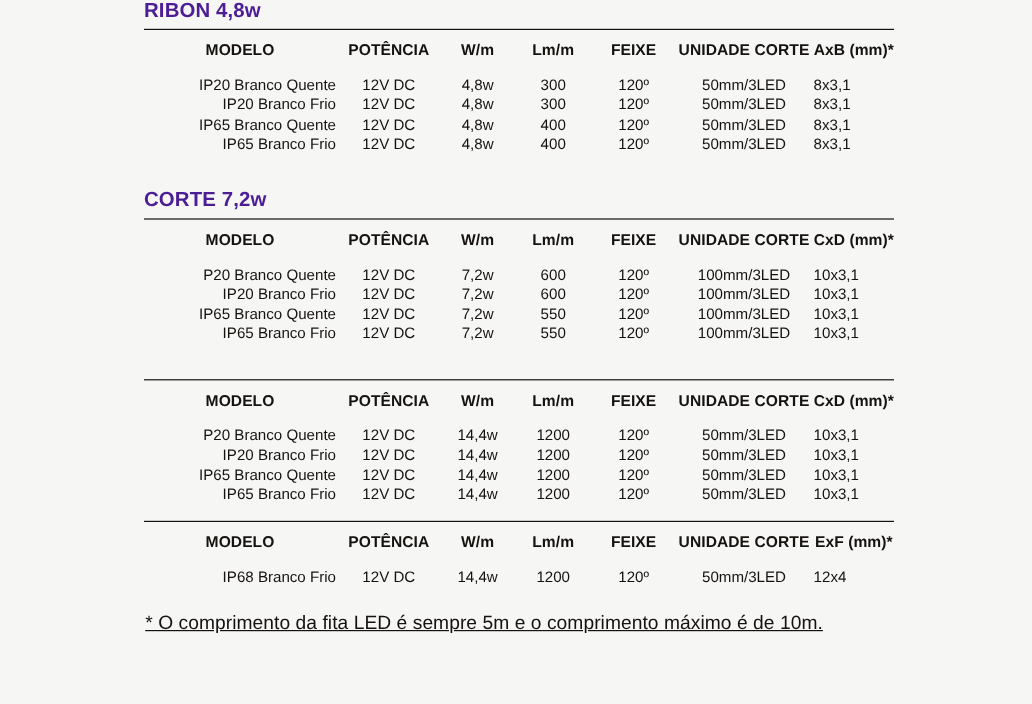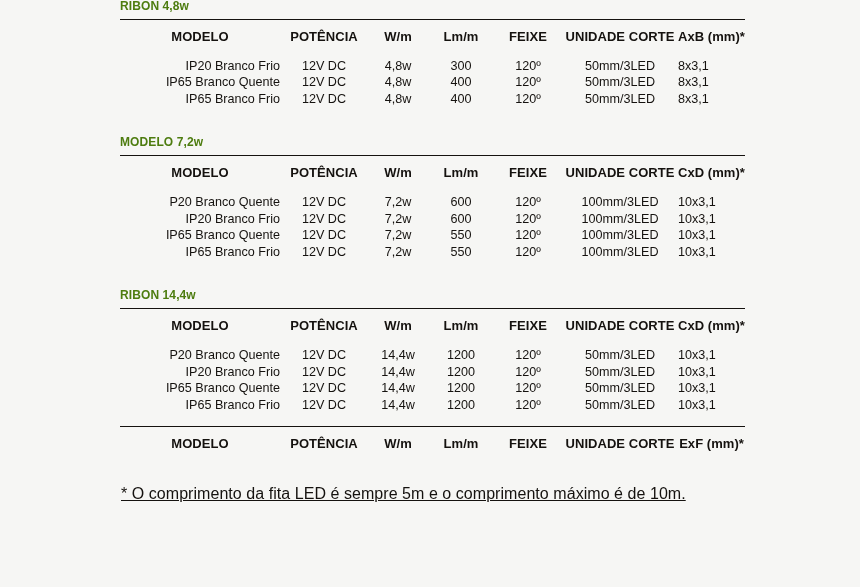--- a/index.html
+++ b/index.html
@@ -18,24 +18,24 @@
     position: absolute;
     left: 120px;
     top: 0;
     width: 625px;
     height: 587px;
   }
   .section {
     width: 100%;
   }
   .section-title {
-    font-size: 12px;
+    font-size: 17px;
     font-weight: 700;
     letter-spacing: 0.1px;
-    color: #4d7c0f;
+    color: #4c1d95;
     line-height: 1;
     padding-bottom: 7px;
   }
   .rule {
     width: 100%;
     height: 0;
     border-top: 1.6px solid #15120f;
   }
   table.spec {
     width: 100%;
@@ -118,20 +118,29 @@
           <th class="col-potencia">POTÊNCIA</th>
           <th class="col-wm">W/m</th>
           <th class="col-lmm">Lm/m</th>
           <th class="col-feixe">FEIXE</th>
           <th class="col-unidade">UNIDADE CORTE</th>
           <th class="col-dim">AxB (mm)*</th>
         </tr>
       </thead>
       <tbody>
         <tr>
+          <td class="col-modelo">IP20 Branco Quente</td>
+          <td class="col-potencia">12V DC</td>
+          <td class="col-wm">4,8w</td>
+          <td class="col-lmm">300</td>
+          <td class="col-feixe">120º</td>
+          <td class="col-unidade">50mm/3LED</td>
+          <td class="col-dim">8x3,1</td>
+        </tr>
+        <tr>
           <td class="col-modelo">IP20 Branco Frio</td>
           <td class="col-potencia">12V DC</td>
           <td class="col-wm">4,8w</td>
           <td class="col-lmm">300</td>
           <td class="col-feixe">120º</td>
           <td class="col-unidade">50mm/3LED</td>
           <td class="col-dim">8x3,1</td>
         </tr>
         <tr>
           <td class="col-modelo">IP65 Branco Quente</td>
@@ -151,21 +160,21 @@
           <td class="col-unidade">50mm/3LED</td>
           <td class="col-dim">8x3,1</td>
         </tr>
       </tbody>
     </table>
   </div>
 
   <div class="gap-after-rows"></div>
 
   <div class="section">
-    <div class="section-title">MODELO 7,2w</div>
+    <div class="section-title">CORTE 7,2w</div>
     <div class="rule"></div>
     <table class="spec">
       <colgroup>
         <col class="c-modelo">
           <col class="c-potencia">
           <col class="c-wm">
           <col class="c-lmm">
         <col class="c-feixe">
           <col class="c-unidade">
           <col class="c-dim">
@@ -216,87 +225,20 @@
           <td class="col-lmm">550</td>
           <td class="col-feixe">120º</td>
           <td class="col-unidade">100mm/3LED</td>
           <td class="col-dim">10x3,1</td>
         </tr>
       </tbody>
     </table>
   </div>
 
   <div class="gap-after-rows"></div>
-
-  <div class="section">
-    <div class="section-title">RIBON 14,4w</div>
-    <div class="rule"></div>
-    <table class="spec">
-      <colgroup>
-        <col class="c-modelo">
-          <col class="c-potencia">
-          <col class="c-wm">
-          <col class="c-lmm">
-        <col class="c-feixe">
-          <col class="c-unidade">
-          <col class="c-dim">
-      </colgroup>
-      <thead>
-        <tr>
-          <th class="col-modelo">MODELO</th>
-          <th class="col-potencia">POTÊNCIA</th>
-          <th class="col-wm">W/m</th>
-          <th class="col-lmm">Lm/m</th>
-          <th class="col-feixe">FEIXE</th>
-          <th class="col-unidade">UNIDADE CORTE</th>
-          <th class="col-dim">CxD (mm)*</th>
-        </tr>
-      </thead>
-      <tbody>
-        <tr>
-          <td class="col-modelo">P20 Branco Quente</td>
-          <td class="col-potencia">12V DC</td>
-          <td class="col-wm">14,4w</td>
-          <td class="col-lmm">1200</td>
-          <td class="col-feixe">120º</td>
-          <td class="col-unidade">50mm/3LED</td>
-          <td class="col-dim">10x3,1</td>
-        </tr>
-        <tr>
-          <td class="col-modelo">IP20 Branco Frio</td>
-          <td class="col-potencia">12V DC</td>
-          <td class="col-wm">14,4w</td>
-          <td class="col-lmm">1200</td>
-          <td class="col-feixe">120º</td>
-          <td class="col-unidade">50mm/3LED</td>
-          <td class="col-dim">10x3,1</td>
-        </tr>
-        <tr>
-          <td class="col-modelo">IP65 Branco Quente</td>
-          <td class="col-potencia">12V DC</td>
-          <td class="col-wm">14,4w</td>
-          <td class="col-lmm">1200</td>
-          <td class="col-feixe">120º</td>
-          <td class="col-unidade">50mm/3LED</td>
-          <td class="col-dim">10x3,1</td>
-        </tr>
-        <tr>
-          <td class="col-modelo">IP65 Branco Frio</td>
-          <td class="col-potencia">12V DC</td>
-          <td class="col-wm">14,4w</td>
-          <td class="col-lmm">1200</td>
-          <td class="col-feixe">120º</td>
-          <td class="col-unidade">50mm/3LED</td>
-          <td class="col-dim">10x3,1</td>
-        </tr>
-      </tbody>
-    </table>
-  </div>
-
-  <div class="gap-small"></div>
 
   <div class="section">
     <div class="rule"></div>
     <table class="spec">
       <colgroup>
         <col class="c-modelo">
           <col class="c-potencia">
           <col class="c-wm">
           <col class="c-lmm">
         <col class="c-feixe">
@@ -304,23 +246,98 @@
           <col class="c-dim">
       </colgroup>
       <thead>
         <tr>
           <th class="col-modelo">MODELO</th>
           <th class="col-potencia">POTÊNCIA</th>
           <th class="col-wm">W/m</th>
           <th class="col-lmm">Lm/m</th>
           <th class="col-feixe">FEIXE</th>
           <th class="col-unidade">UNIDADE CORTE</th>
-          <th class="col-dim">ExF (mm)*</th>
+          <th class="col-dim">CxD (mm)*</th>
         </tr>
       </thead>
       <tbody>
+        <tr>
+          <td class="col-modelo">P20 Branco Quente</td>
+          <td class="col-potencia">12V DC</td>
+          <td class="col-wm">14,4w</td>
+          <td class="col-lmm">1200</td>
+          <td class="col-feixe">120º</td>
+          <td class="col-unidade">50mm/3LED</td>
+          <td class="col-dim">10x3,1</td>
+        </tr>
+        <tr>
+          <td class="col-modelo">IP20 Branco Frio</td>
+          <td class="col-potencia">12V DC</td>
+          <td class="col-wm">14,4w</td>
+          <td class="col-lmm">1200</td>
+          <td class="col-feixe">120º</td>
+          <td class="col-unidade">50mm/3LED</td>
+          <td class="col-dim">10x3,1</td>
+        </tr>
+        <tr>
+          <td class="col-modelo">IP65 Branco Quente</td>
+          <td class="col-potencia">12V DC</td>
+          <td class="col-wm">14,4w</td>
+          <td class="col-lmm">1200</td>
+          <td class="col-feixe">120º</td>
+          <td class="col-unidade">50mm/3LED</td>
+          <td class="col-dim">10x3,1</td>
+        </tr>
+        <tr>
+          <td class="col-modelo">IP65 Branco Frio</td>
+          <td class="col-potencia">12V DC</td>
+          <td class="col-wm">14,4w</td>
+          <td class="col-lmm">1200</td>
+          <td class="col-feixe">120º</td>
+          <td class="col-unidade">50mm/3LED</td>
+          <td class="col-dim">10x3,1</td>
+        </tr>
       </tbody>
     </table>
   </div>
 
+  <div class="gap-small"></div>
+
+  <div class="section">
+    <div class="rule"></div>
+    <table class="spec">
+      <colgroup>
+        <col class="c-modelo">
+          <col class="c-potencia">
+          <col class="c-wm">
+          <col class="c-lmm">
+        <col class="c-feixe">
+          <col class="c-unidade">
+          <col class="c-dim">
+      </colgroup>
+      <thead>
+        <tr>
+          <th class="col-modelo">MODELO</th>
+          <th class="col-potencia">POTÊNCIA</th>
+          <th class="col-wm">W/m</th>
+          <th class="col-lmm">Lm/m</th>
+          <th class="col-feixe">FEIXE</th>
+          <th class="col-unidade">UNIDADE CORTE</th>
+          <th class="col-dim">ExF (mm)*</th>
+        </tr>
+      </thead>
+      <tbody>
+        <tr>
+          <td class="col-modelo">IP68 Branco Frio</td>
+          <td class="col-potencia">12V DC</td>
+          <td class="col-wm">14,4w</td>
+          <td class="col-lmm">1200</td>
+          <td class="col-feixe">120º</td>
+          <td class="col-unidade">50mm/3LED</td>
+          <td class="col-dim">12x4</td>
+        </tr>
+      </tbody>
+    </table>
+  </div>
+
   <div class="footnote">* O comprimento da fita LED é sempre 5m e o comprimento máximo é de 10m.</div>
 
 </div>
 
 </body></html>

